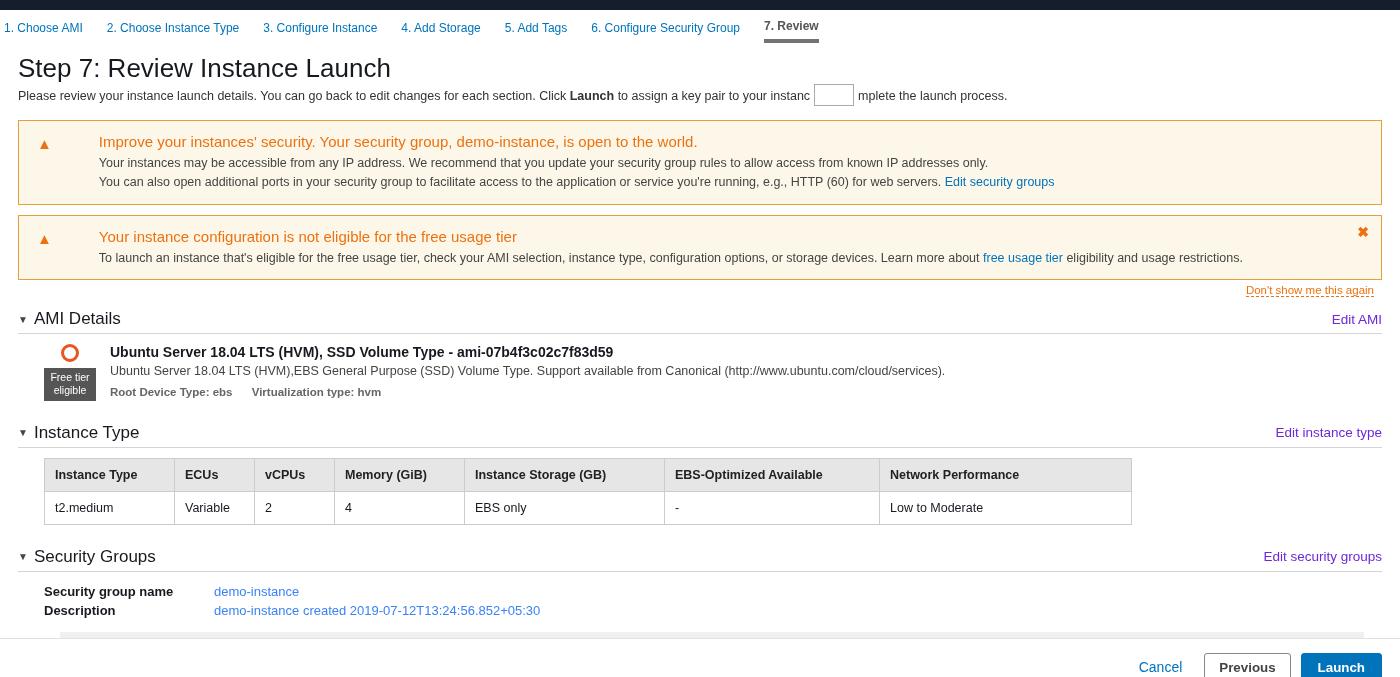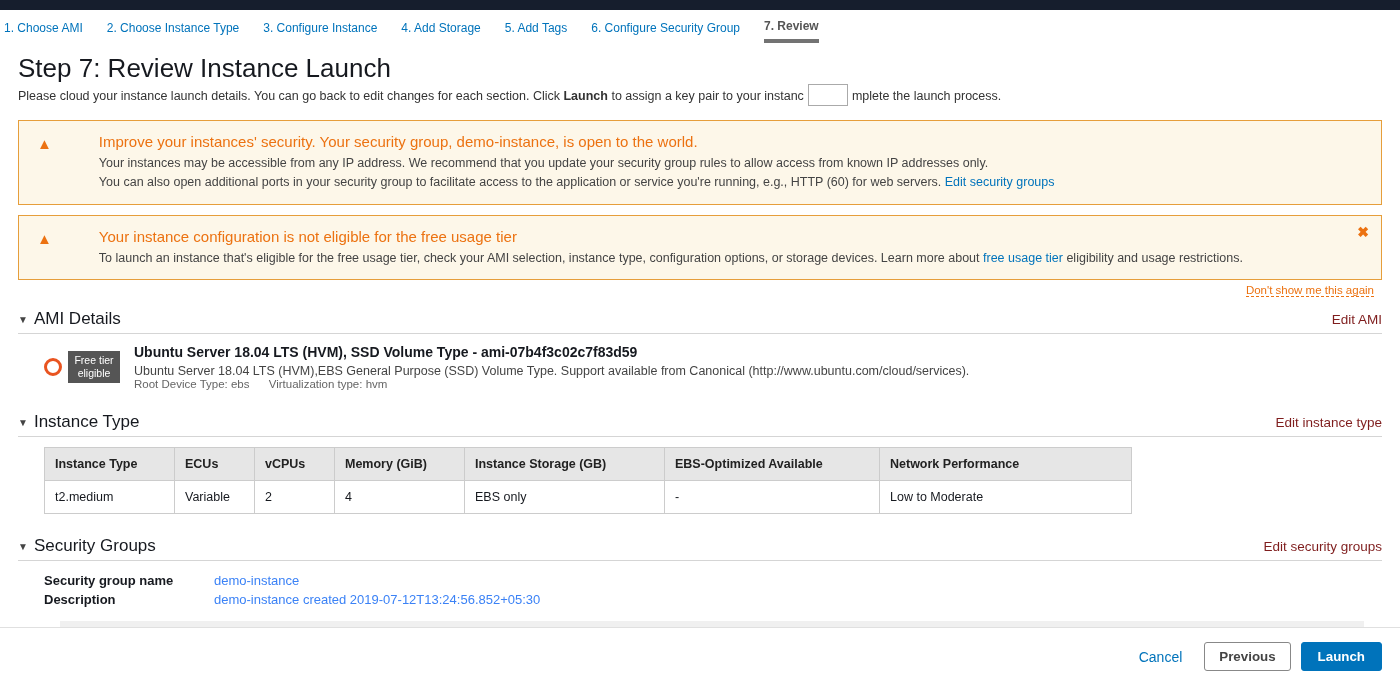--- a/index.html
+++ b/index.html
@@ -128,32 +128,32 @@
     color: #444;
   }
   .section-head h2 {
     font-size: 17px;
     font-weight: 400;
     margin: 0;
     flex: 1;
   }
   .section-head .edit-link {
     font-size: 13.5px;
-    color: #7f1d1d;
+    color: #6d28d9;
     cursor: pointer;
   }
 
   .ami-body {
     display: flex;
     gap: 14px;
     padding: 10px 0 0 26px;
   }
   .ami-icon-col {
     display: flex;
-    flex-direction: row;
+    flex-direction: column;
     align-items: center;
     gap: 6px;
   }
   .ubuntu-icon {
     width: 18px;
     height: 18px;
     border-radius: 50%;
     border: 3px solid #e95420;
     position: relative;
   }
@@ -173,20 +173,22 @@
   }
   .ami-info .ami-title {
     font-weight: bold;
     color: #16191f;
     font-size: 14px;
     margin-bottom: 4px;
   }
   .ami-meta {
     font-size: 11.5px;
     color: #666;
+    margin-top: 8px;
+    font-weight: bold;
   }
   .ami-meta span { margin-right: 16px; }
 
   table.instance-table {
     border-collapse: collapse;
     width: 1088px;
     margin: 10px 0 0 26px;
     font-size: 12.5px;
   }
   table.instance-table th,
@@ -262,21 +264,21 @@
   <span class="step">2. Choose Instance Type</span>
   <span class="step">3. Configure Instance</span>
   <span class="step">4. Add Storage</span>
   <span class="step">5. Add Tags</span>
   <span class="step">6. Configure Security Group</span>
   <span class="step active">7. Review</span>
 </div>
 
 <h1 class="page-title">Step 7: Review Instance Launch</h1>
 <p class="subtitle">
-  <span>Please cloud your instance launch details. You can go back to edit changes for each section. Click </span><strong>Launch</strong><span> to assign a key pair to your instanc</span><span class="thumb"><span class="thumb-inner"></span></span><span>mplete the launch process.</span>
+  <span>Please review your instance launch details. You can go back to edit changes for each section. Click </span><strong>Launch</strong><span> to assign a key pair to your instanc</span><span class="thumb"><span class="thumb-inner"></span></span><span>mplete the launch process.</span>
 </p>
 
 <div class="alert">
   <div class="warn-icon">▲</div>
   <div class="alert-body">
     <div class="alert-title">Improve your instances' security. Your security group, demo-instance, is open to the world.</div>
     <div class="alert-text">
       <div>Your instances may be accessible from any IP address. We recommend that you update your security group rules to allow access from known IP addresses only.</div>
       <div>
         <span>You can also open additional ports in your security group to facilitate access to the application or service you're running, e.g., HTTP (60) for web servers. </span>

